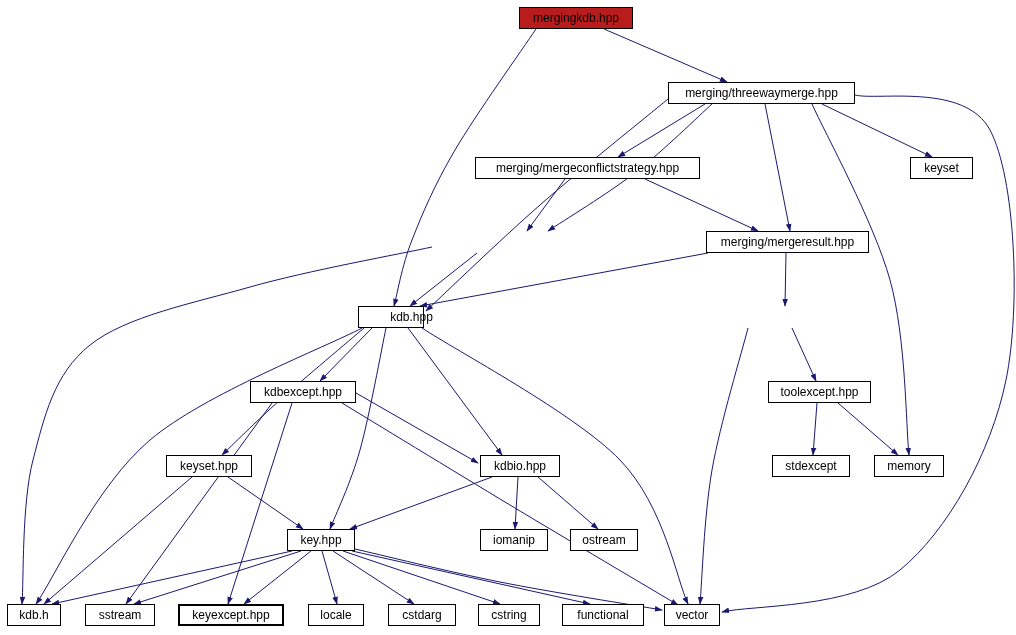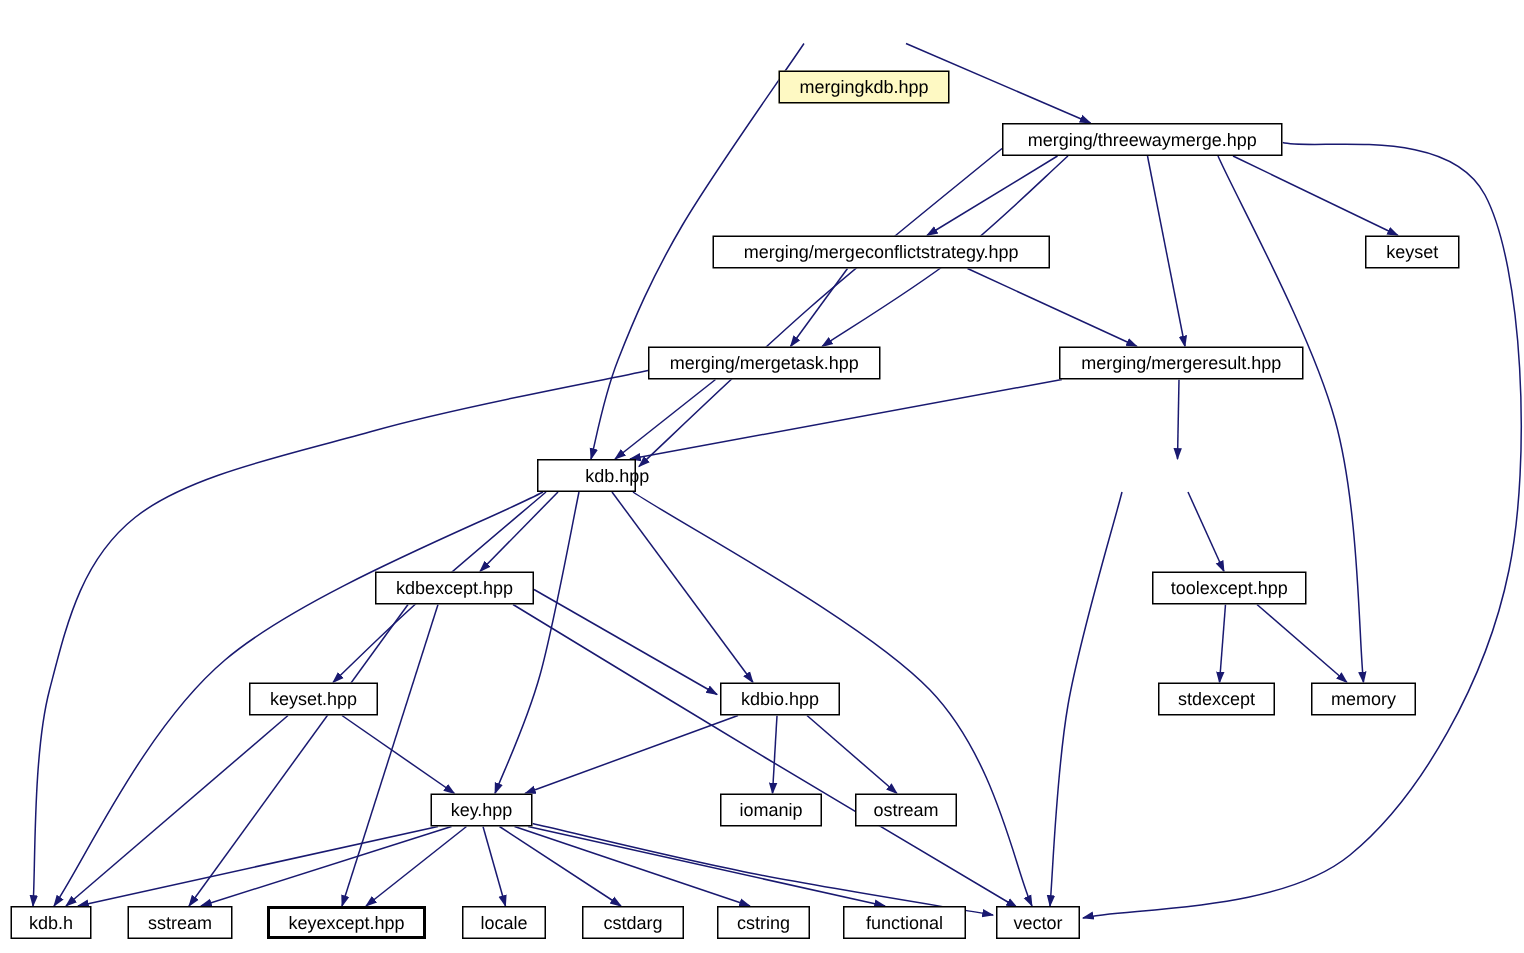--- a/index.html
+++ b/index.html
@@ -19,21 +19,21 @@
     color:#000000;
     font-size:12px;
     line-height:20px;
     display:flex;
     align-items:center;
     justify-content:center;
     white-space:nowrap;
     cursor:pointer;
     padding:0 3px;
   }
-  .node.root{background:#fef9c3;cursor:default;margin-top:40px;}
+  .node.root{background:#b91c1c;cursor:default;}
   .node.bold{border-width:2px;line-height:18px;}
   .edge{fill:none;stroke-width:1px;}
 </style>
 </head>
 <body>
 
 <div id="diagram">
     <svg id="edge-layer" width="1016" height="635" viewBox="0 0 1016 635">
       <defs>
         <marker id="arrow" viewBox="0 0 10 10" refX="9" refY="5" markerWidth="8" markerHeight="8" orient="auto">
@@ -80,21 +80,20 @@
       <path d="M322,551 L337,604" class="edge" stroke="#191970" marker-end="url(#arrow)"></path>
       <path d="M333,551 L414,604" class="edge" stroke="#191970" marker-end="url(#arrow)"></path>
       <path d="M343,551 L500,604" class="edge" stroke="#191970" marker-end="url(#arrow)"></path>
       <path d="M352,551 L590,604" class="edge" stroke="#191970" marker-end="url(#arrow)"></path>
       <path d="M355,549 C379.2,554.5 448.8,571.8 500,582 C551.2,592.2 635.0,605.3 662,610" class="edge" stroke="#191970" marker-end="url(#arrow)"></path>
     </svg>
     <div class="node root" style="left: 519px; top: 7px; width: 114px; height: 22px;">mergingkdb.hpp</div>
     <div class="node" style="left: 668px; top: 82px; width: 187px; height: 22px;">merging/threewaymerge.hpp</div>
     <div class="node" style="left: 475px; top: 157px; width: 225px; height: 22px;">merging/mergeconflictstrategy.hpp</div>
     <div class="node" style="left: 910px; top: 157px; width: 63px; height: 22px;">keyset</div>
-    <div class="node" style="left: 432px; top: 231px; width: 155px; height: 22px;">merging/mergetask.hpp</div>
     <div class="node" style="left: 706px; top: 231px; width: 163px; height: 22px;">merging/mergeresult.hpp</div>
     <div class="node" style="left: 358px; top: 306px; width: 66px; height: 22px; padding-left: 44px;">kdb.hpp</div>
     <div class="node" style="left: 250px; top: 381px; width: 106px; height: 22px;">kdbexcept.hpp</div>
     <div class="node" style="left: 768px; top: 381px; width: 103px; height: 22px; text-align: right;">toolexcept.hpp</div>
     <div class="node" style="left: 166px; top: 455px; width: 86px; height: 22px;">keyset.hpp</div>
     <div class="node" style="left: 480px; top: 455px; width: 80px; height: 22px;">kdbio.hpp</div>
     <div class="node" style="left: 772px; top: 455px; width: 78px; height: 22px;">stdexcept</div>
     <div class="node" style="left: 874px; top: 455px; width: 70px; height: 22px;">memory</div>
     <div class="node" style="left: 287px; top: 529px; width: 68px; height: 22px;">key.hpp</div>
     <div class="node" style="left: 480px; top: 529px; width: 68px; height: 22px;">iomanip</div>

